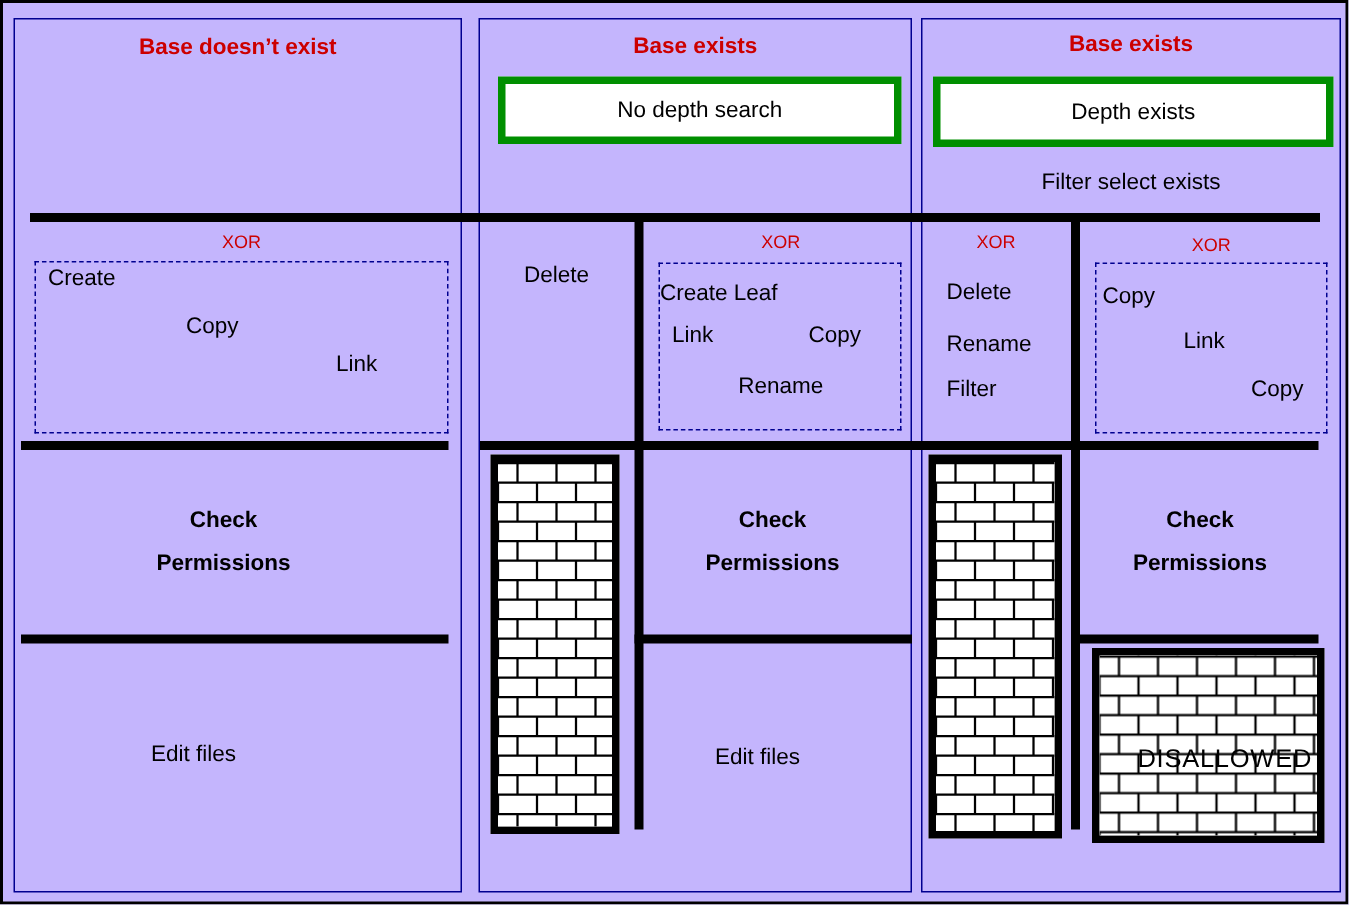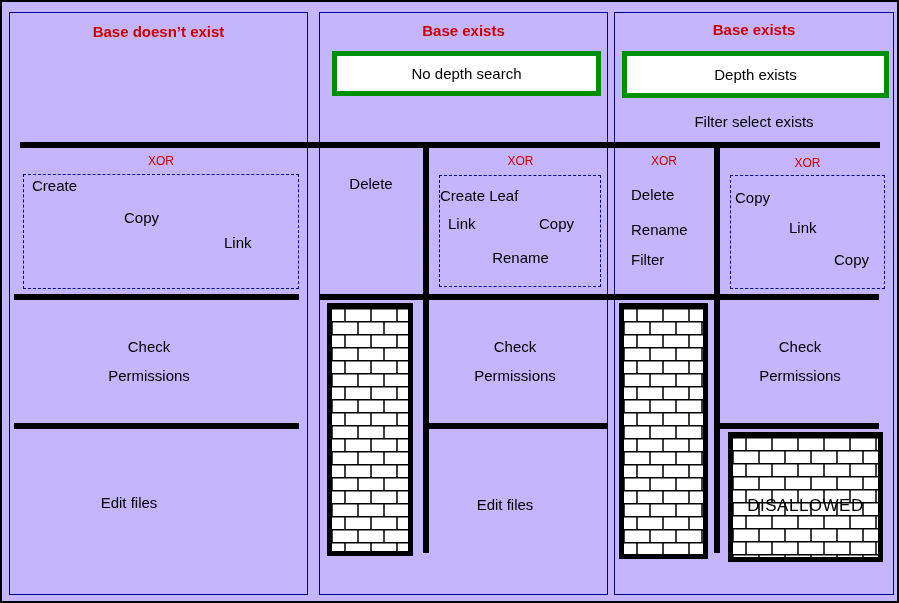--- a/index.html
+++ b/index.html
@@ -15,26 +15,26 @@
   .dashedbox { position:absolute; box-sizing:border-box; border:1px dashed #000090; }
   .greenbox {
     position:absolute; box-sizing:border-box; border:5px solid #008f00; background:#fff;
     display:flex; align-items:center; justify-content:center;
     font-size:15px; color:#000;
   }
   .label { position:absolute; font-size:15px; line-height:17px; white-space:nowrap; }
   .ctr { text-align:center; white-space:normal; }
   .title { position:absolute; font-size:15px; font-weight:bold; color:#cc0000; text-align:center; line-height:17px; }
   .xor { position:absolute; font-size:12px; color:#cc0000; text-align:center; line-height:17px; }
-  .twoline { line-height:29px; white-space:normal; }
+  .twoline { line-height:29px; white-space:normal;font-weight:bold; }
   .wall { position:absolute; box-sizing:border-box; border:5px solid #000; background:#fff; }
   .wall svg { display:block; width:100%; height:100%; }
   .disallowed-text {
     position:absolute; font-size:17px; letter-spacing:0.5px; color:#000;
-    text-align:center; line-height:18px;
+    text-align:center; line-height:18px;padding-left:11px;
   }
   .defs-holder { position:absolute; width:0; height:0; }
 </style>
 </head>
 <body>
 
 <svg class="defs-holder" aria-hidden="true">
   <defs>
     <pattern id="brickpat" width="26" height="26" patternUnits="userSpaceOnUse">
       <rect width="26" height="26" fill="#ffffff"></rect>

